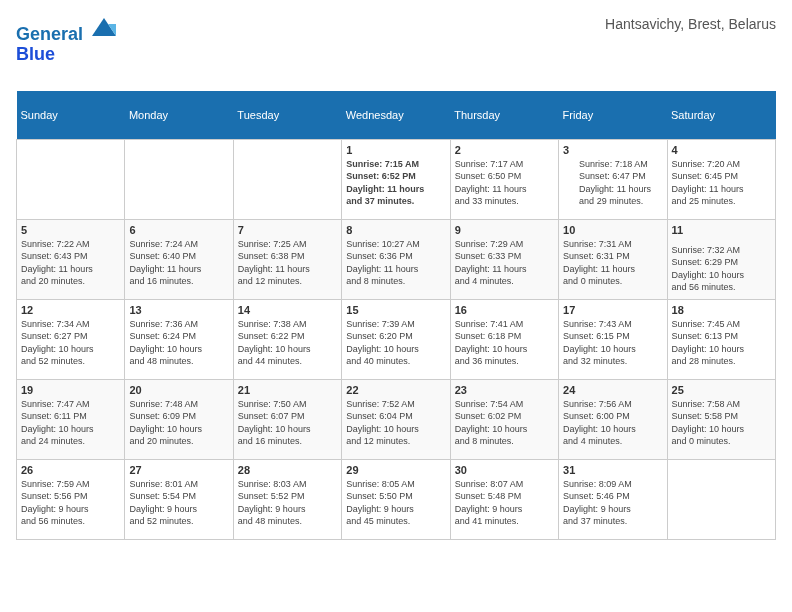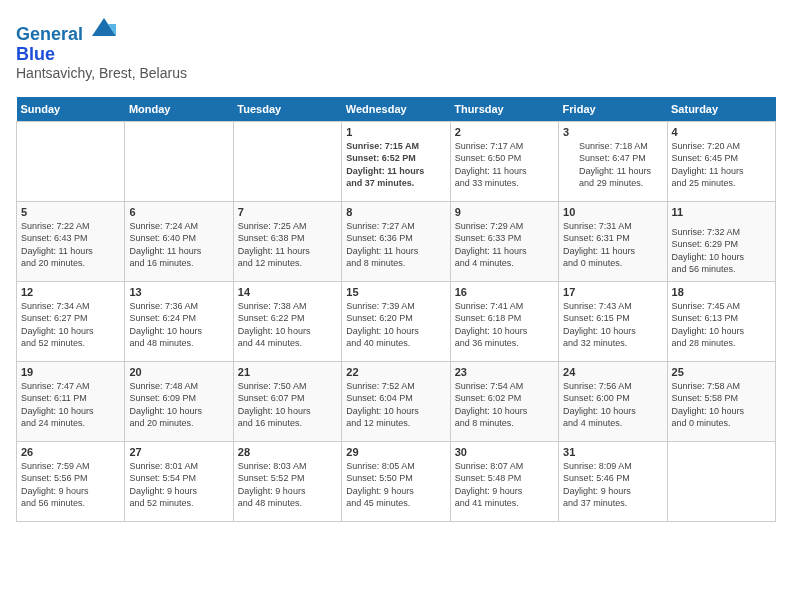--- a/index.html
+++ b/index.html
@@ -7,22 +7,21 @@
       font-family: Arial, sans-serif;
       background: #fff;
       width: 792px;
       min-height: 612px;
       padding: 16px;
     }
     .header {
       display: flex;
       align-items: flex-start;
       justify-content: space-between;
-      margin-bottom: 16px;
-      flex-direction: column;
+      margin-bottom: 26px;
     }
     .logo {
       display: flex;
       align-items: center;
     }
     .logo-text {
       font-size: 18px;
       font-weight: bold;
       color: #333;
       line-height: 1.1;
@@ -49,24 +48,24 @@
       color: #555;
     }
     table {
       width: 100%;
       border-collapse: collapse;
       font-size: 10px;
     }
     thead tr th {
       background-color: #1a6faf;
       color: #fff;
-      padding: 6px 4px;
+      padding: 18px 4px;
       text-align: left;
       font-size: 11px;
-      font-weight: bold;
+      font-weight: normal;
     }
     tbody tr td {
       border: 1px solid #ccc;
       vertical-align: top;
       padding: 4px;
       width: calc(100% / 7);
       min-height: 80px;
       height: 80px;
     }
     .day-num {
@@ -173,21 +172,21 @@
         </td>
         <td>
           <div class="day-num">7</div>
           <div class="day-detail" style="white-space: pre-line;">Sunrise: 7:25 AM
 Sunset: 6:38 PM
 Daylight: 11 hours
 and 12 minutes.</div>
         </td>
         <td>
           <div class="day-num">8</div>
-          <div class="day-detail" style="white-space: pre-line;">Sunrise: 7:27 AM
+          <div class="day-detail" style="white-space: pre-line;">Sunrise: 10:27 AM
 Sunset: 6:36 PM
 Daylight: 11 hours
 and 8 minutes.</div>
         </td>
         <td>
           <div class="day-num">9</div>
           <div class="day-detail" style="white-space: pre-line;">Sunrise: 7:29 AM
 Sunset: 6:33 PM
 Daylight: 11 hours
 and 4 minutes.</div>

